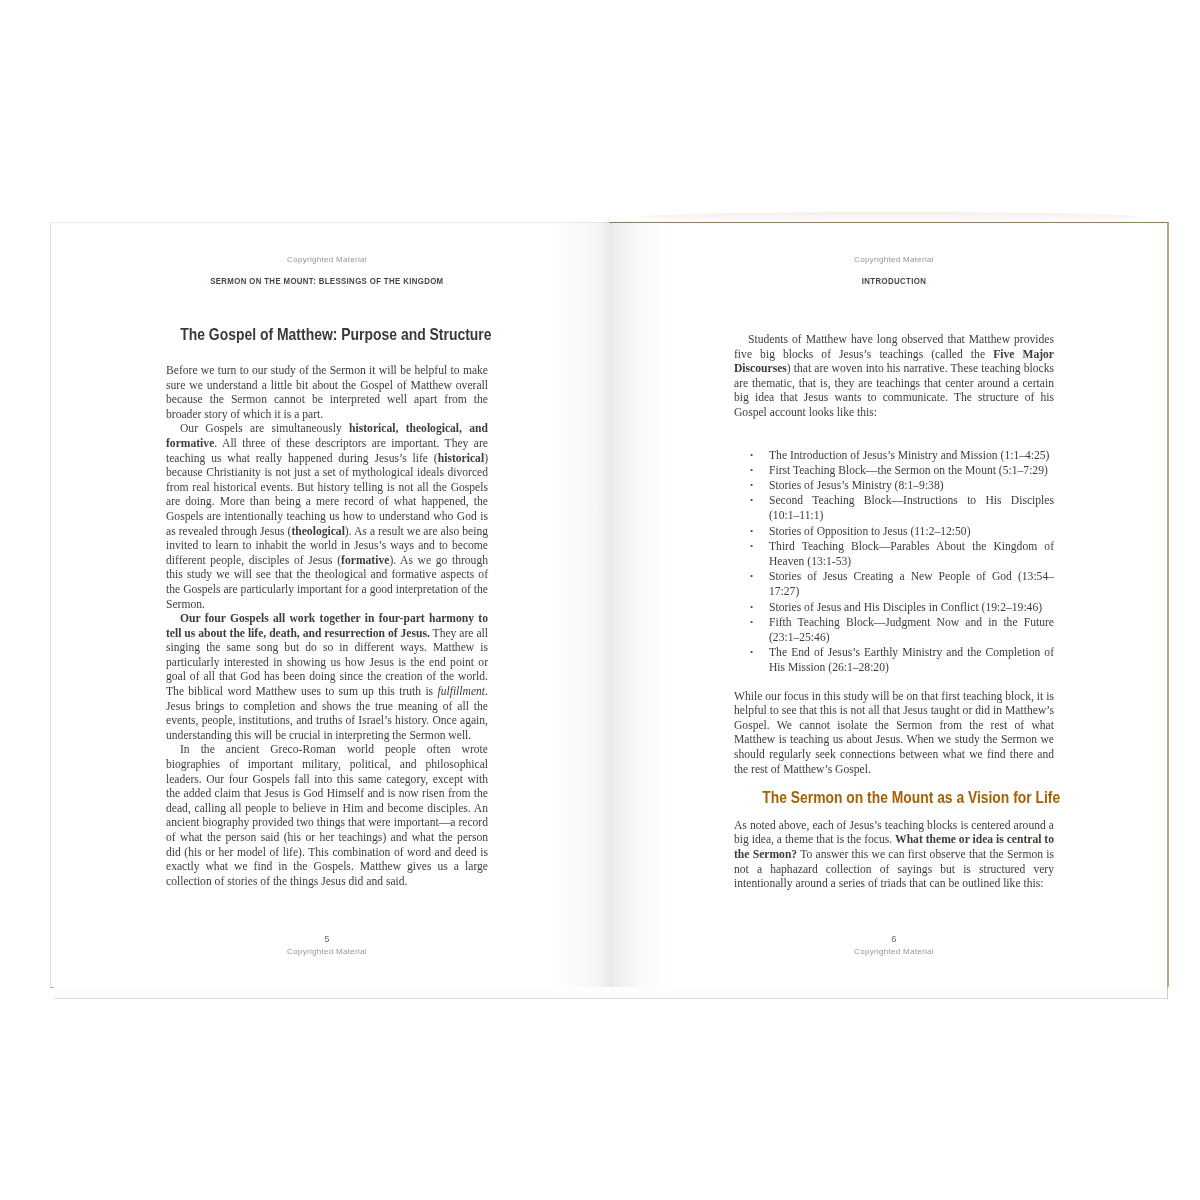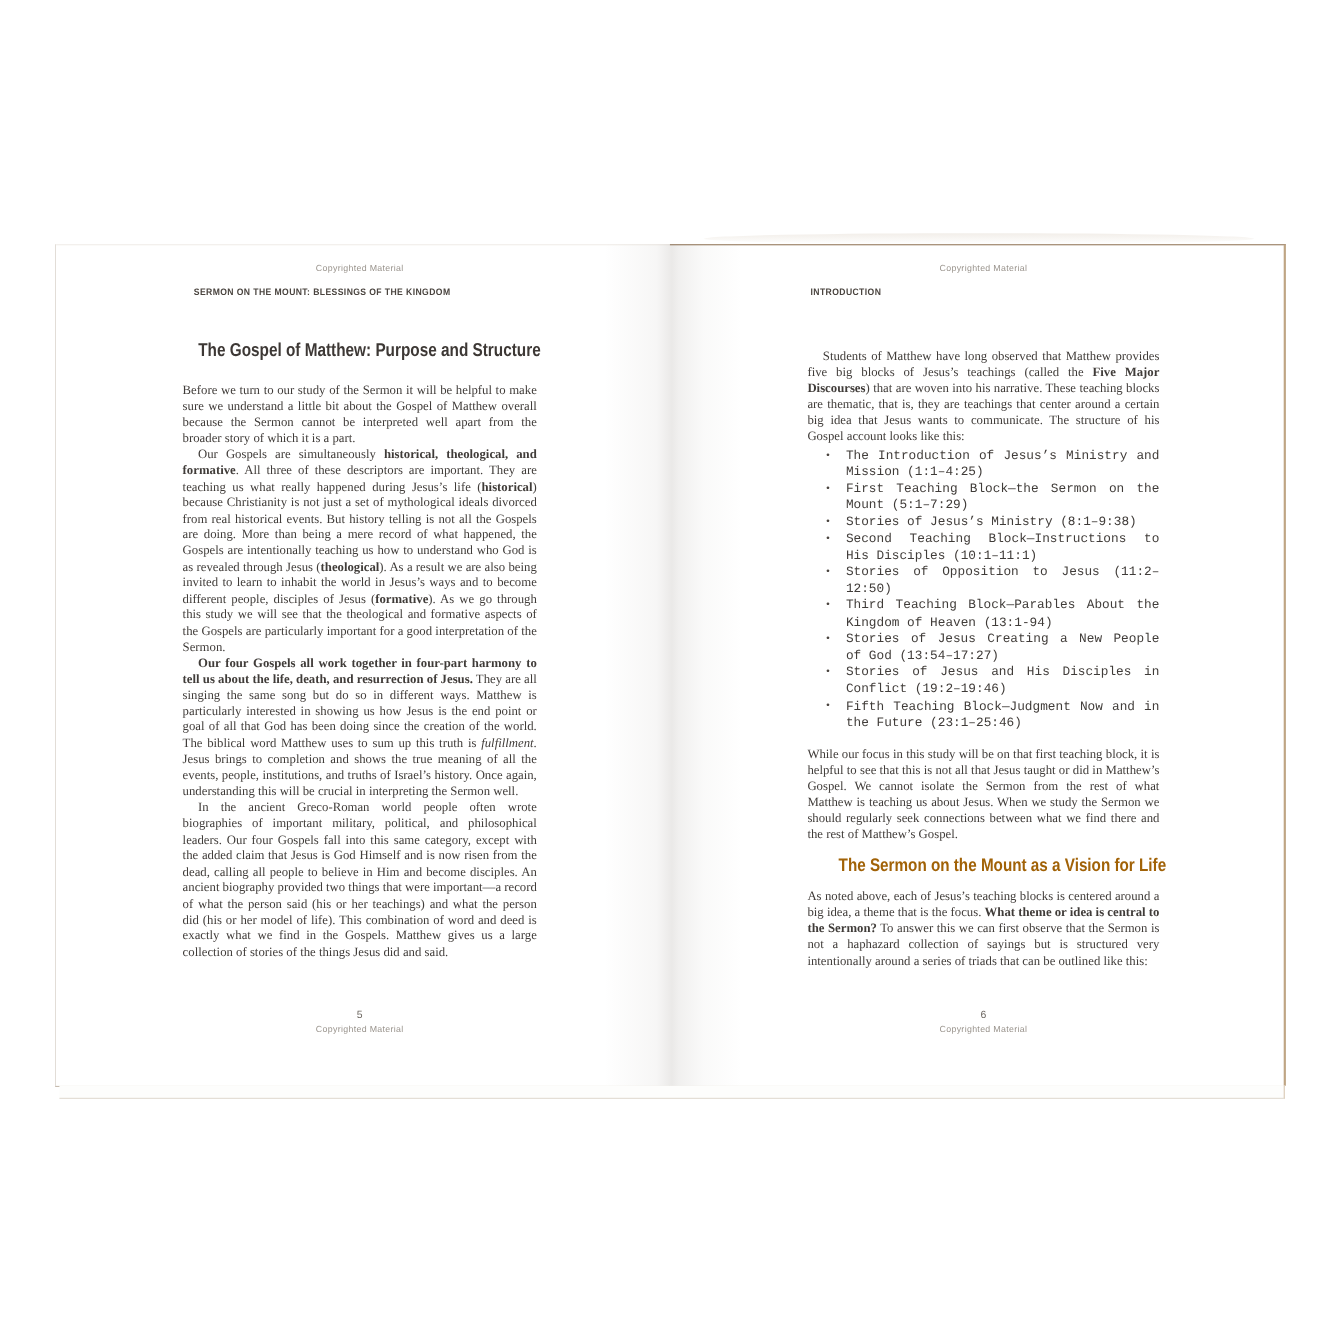--- a/index.html
+++ b/index.html
@@ -30,53 +30,53 @@
     border-top:1px solid #967a5e;
     border-right:2px solid #bfa584;
   }
   .spine-shadow{
     position:absolute;left:498px;top:0;width:126px;height:100%;
     background:linear-gradient(to right,
       rgba(95,85,75,0) 0%, rgba(95,85,75,0.05) 38%, rgba(95,85,75,0.13) 49%,
       rgba(95,85,75,0.09) 54%, rgba(95,85,75,0.03) 72%, rgba(95,85,75,0) 100%);
     pointer-events:none;z-index:5;
   }
-  .col{position:absolute;top:0;height:100%;}
+  .col{position:absolute;top:16px;height:100%;}
   .page.left .col{left:115px;width:322px;}
   .page.right .col{left:125px;width:320px;}
 
   .copyright{
     position:absolute;left:0;right:0;text-align:center;
     font-family:"Liberation Sans", sans-serif;font-size:8px;
     color:#99938c;letter-spacing:0.3px;
   }
   .copyright.top{top:16px;}
   .running-head{
-    position:absolute;left:0;right:0;top:37px;
+    position:absolute;left:0;right:0;top:37px;text-align:center;
     font-family:"Liberation Sans", sans-serif;font-weight:bold;font-size:8.5px;
     color:#4a443f;letter-spacing:0.4px;white-space:nowrap;text-decoration:underline;
   }
   .running-head>span{display:inline-block;transform:scaleX(0.92);transform-origin:center;}
 
   .page-title{
     position:absolute;left:-20px;right:-20px;top:86px;text-align:center;
     font-family:"Liberation Sans", sans-serif;font-weight:bold;font-size:17px;
     color:#3d3835;white-space:nowrap;
   }
   .page-title>span{display:inline-block;transform:scaleX(0.82);transform-origin:center;}
 
   .body-text{position:absolute;left:0;right:0;font-size:11.6px;line-height:14.6px;text-align:justify;}
   .page.left .body-text{top:125px;}
   .page.right .body-text{top:94px;}
   .para{margin:0;}
   .para.indent{text-indent:14px;}
   .b{font-weight:bold;}
   .i{font-style:italic;}
 
-  ul.outline{list-style:none;margin:2px 0 14px 0;padding:0;font-family:Liberation Mono, monospace;}
+  ul.outline{list-style:none;margin:27px 0 14px 0;padding:0;}
   ul.outline li{
     position:relative;padding-left:35px;line-height:15.2px;text-align:justify;
   }
   ul.outline li::before{
     content:"\2022";position:absolute;left:16px;top:0;font-size:9px;color:#4a443f;
   }
   .section-title{
     margin:13px 0 14px 0;text-align:center;
     font-family:"Liberation Sans", sans-serif;font-weight:bold;font-size:16.5px;
     color:#a16207;white-space:nowrap;
@@ -121,24 +121,25 @@
         <span>INTRODUCTION</span>
       </div>
       <div class="body-text">
         <p class="para indent"><span class="">Students of Matthew have long observed that Matthew provides five big blocks of Jesus’s teachings (called the </span><span class="b ">Five Major Discourses</span><span class="">) that are woven into his narrative. These teaching blocks are thematic, that is, they are teachings that center around a certain big idea that Jesus wants to communicate. The structure of his Gospel account looks like this:</span></p>
         <ul class="outline">
             <li>The Introduction of Jesus’s Ministry and Mission (1:1–4:25)</li>
             <li>First Teaching Block—the Sermon on the Mount (5:1–7:29)</li>
             <li>Stories of Jesus’s Ministry (8:1–9:38)</li>
             <li>Second Teaching Block—Instructions to His Disciples (10:1–11:1)</li>
             <li>Stories of Opposition to Jesus (11:2–12:50)</li>
-            <li>Third Teaching Block—Parables About the Kingdom of Heaven (13:1-94)</li>
+            <li>Third Teaching Block—Parables About the Kingdom of Heaven (13:1-53)</li>
             <li>Stories of Jesus Creating a New People of God (13:54–17:27)</li>
             <li>Stories of Jesus and His Disciples in Conflict (19:2–19:46)</li>
             <li>Fifth Teaching Block—Judgment Now and in the Future (23:1–25:46)</li>
+            <li>The End of Jesus’s Earthly Ministry and the Completion of His Mission (26:1–28:20)</li>
           </ul>
         <p class="para"><span class="">While our focus in this study will be on that first teaching block, it is helpful to see that this is not all that Jesus taught or did in Matthew’s Gospel. We cannot isolate the Sermon from the rest of what Matthew is teaching us about Jesus. When we study the Sermon we should regularly seek connections between what we find there and the rest of Matthew’s Gospel.</span></p>
         <h2 class="section-title">
           <span>The Sermon on the Mount as a Vision for Life</span>
         </h2>
         <p class="para"><span class="">As noted above, each of Jesus’s teaching blocks is centered around a big idea, a theme that is the focus. </span><span class="b ">What theme or idea is central to the Sermon?</span><span class=""> To answer this we can first observe that the Sermon is not a haphazard collection of sayings but is structured very intentionally around a series of triads that can be outlined like this:</span></p>
       </div>
       <div class="page-number">6</div>
       <div class="copyright bottom">Copyrighted Material</div>
     </div>

